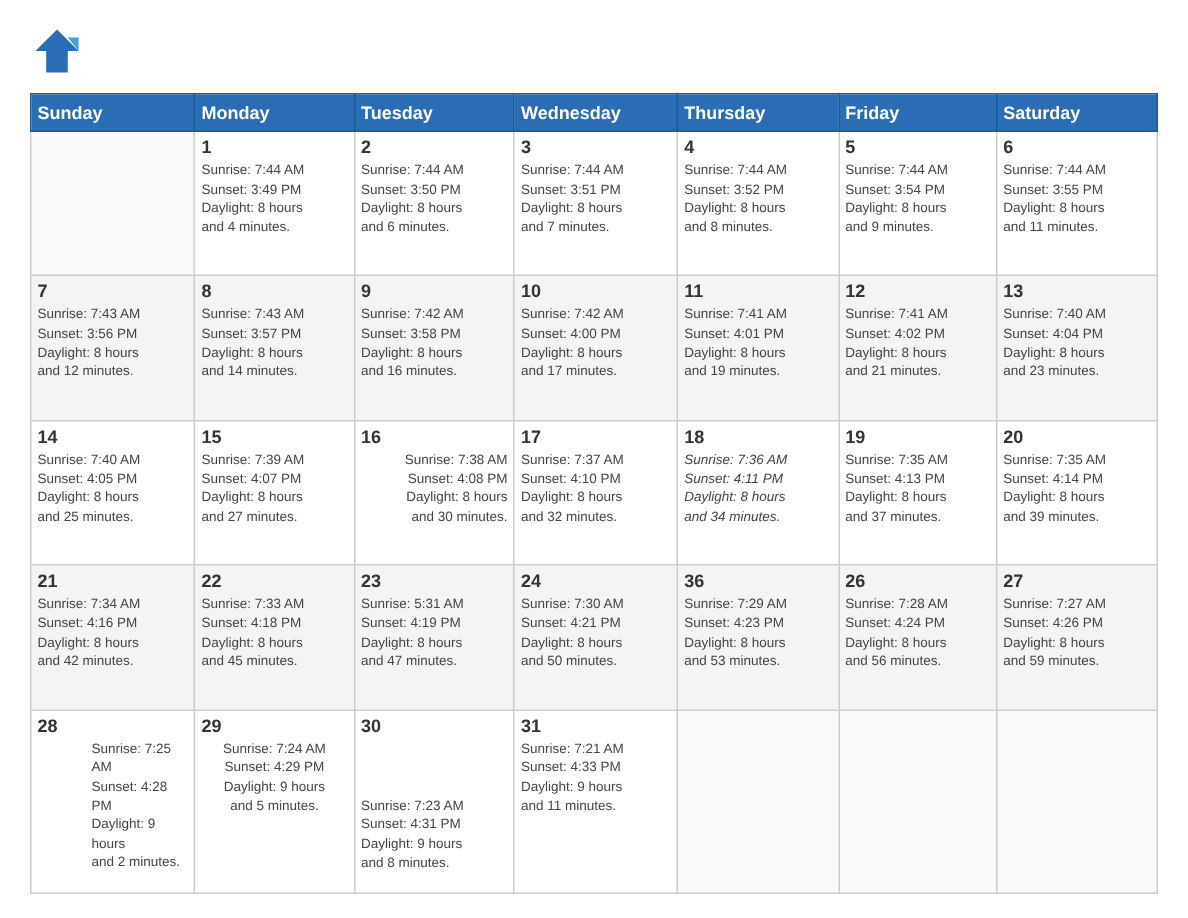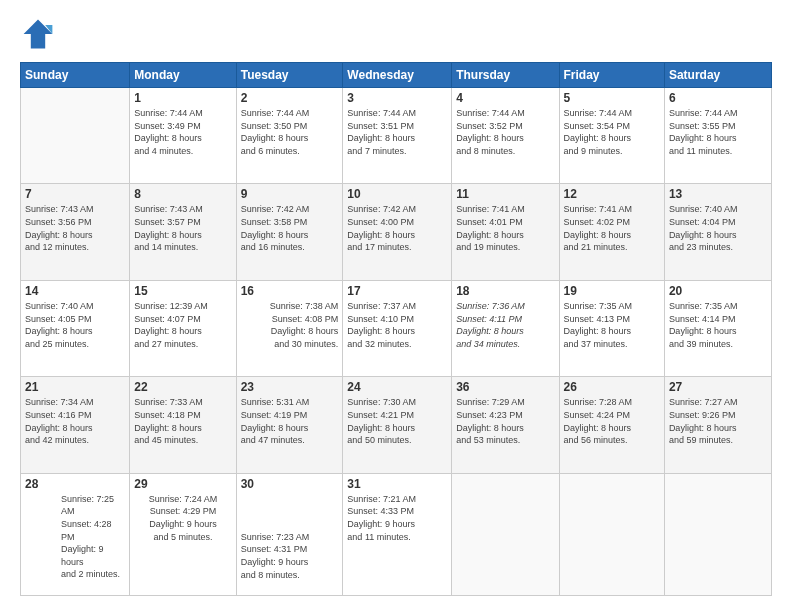--- a/index.html
+++ b/index.html
@@ -234,21 +234,21 @@
         <tr class="row-white">
           <td>
             <span class="day-num">14</span>
             <div class="day-info" style="white-space: pre-line;">Sunrise: 7:40 AM
 Sunset: 4:05 PM
 Daylight: 8 hours
 and 25 minutes.</div>
           </td>
           <td>
             <span class="day-num">15</span>
-            <div class="day-info" style="white-space: pre-line;">Sunrise: 12:39 AM
+            <div class="day-info" style="white-space: pre-line;">Sunrise: 7:39 AM
 Sunset: 4:07 PM
 Daylight: 8 hours
 and 27 minutes.</div>
           </td>
           <td>
             <span class="day-num">16</span>
             <div class="day-info" style="white-space: pre-line; text-align: right;">Sunrise: 7:38 AM
 Sunset: 4:08 PM
 Daylight: 8 hours
 and 30 minutes.</div>
@@ -321,21 +321,21 @@
           <td>
             <span class="day-num">26</span>
             <div class="day-info" style="white-space: pre-line;">Sunrise: 7:28 AM
 Sunset: 4:24 PM
 Daylight: 8 hours
 and 56 minutes.</div>
           </td>
           <td>
             <span class="day-num">27</span>
             <div class="day-info" style="white-space: pre-line;">Sunrise: 7:27 AM
-Sunset: 9:26 PM
+Sunset: 4:26 PM
 Daylight: 8 hours
 and 59 minutes.</div>
           </td>
         </tr>
         <tr class="row-white">
           <td>
             <span class="day-num">28</span>
             <div class="day-info" style="white-space: pre-line; margin-left: 36px;">Sunrise: 7:25 AM
 Sunset: 4:28 PM
 Daylight: 9 hours

